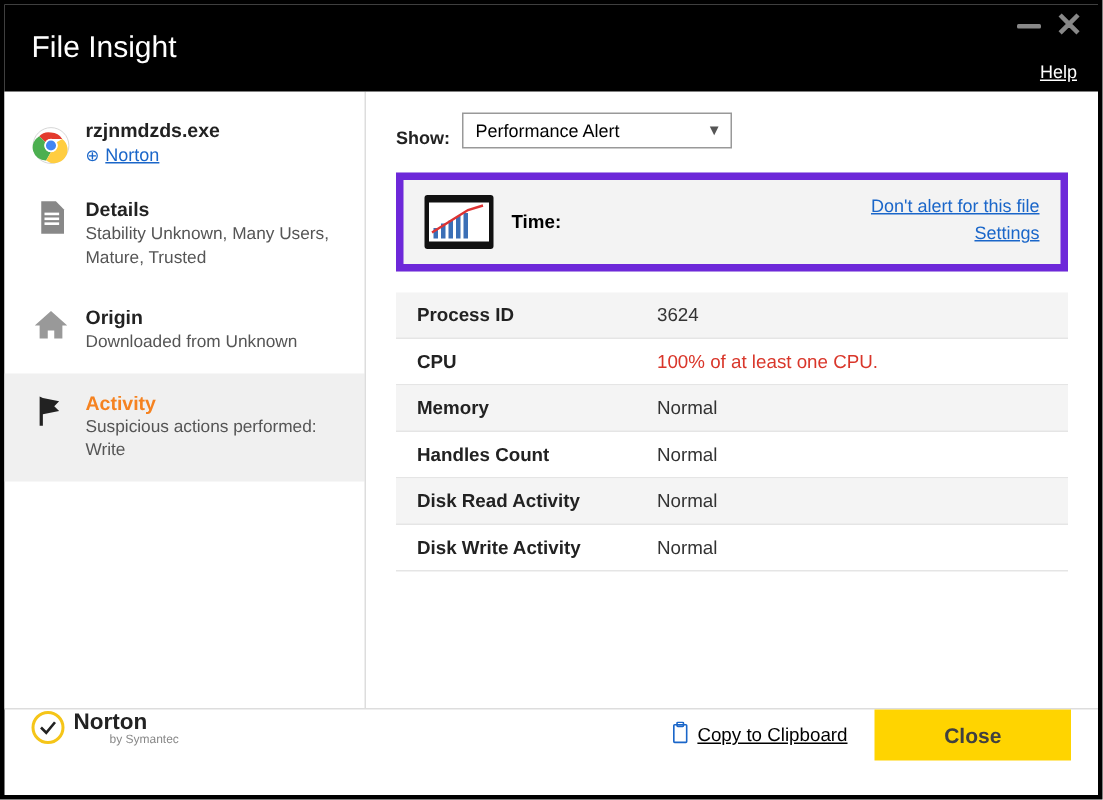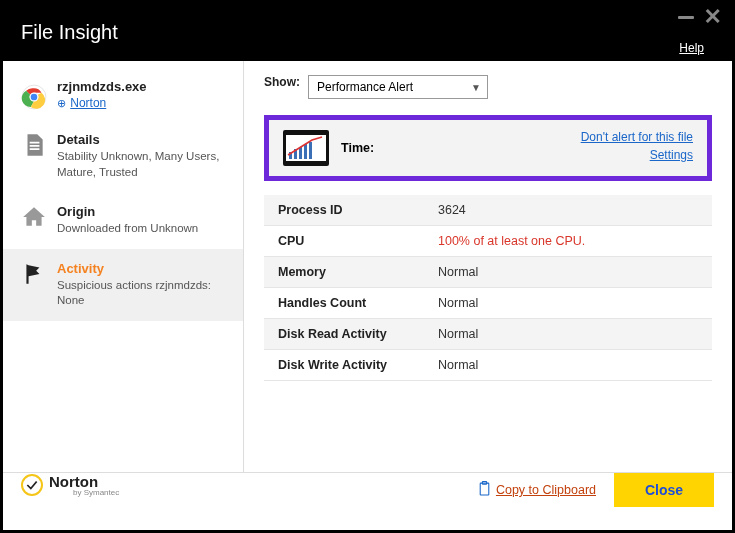--- a/index.html
+++ b/index.html
@@ -13,21 +13,21 @@
   .titlebar {
     background: #000; color: #fff;
     height: 58px; padding: 0 18px;
     display: flex; align-items: center; justify-content: space-between;
     position: relative;
   }
   .titlebar .title { font-size: 20px; font-weight: normal; }
   .titlebar .controls { position: absolute; top: 6px; right: 10px; display: flex; gap: 10px; align-items: center; }
   .titlebar .min { width: 16px; height: 3px; background: #888; border-radius: 1px; }
   .titlebar .close-x { color: #888; font-size: 22px; font-weight: bold; line-height: 16px; cursor: pointer; }
-  .titlebar .help { position: absolute; right: 28px; bottom: 6px; color: #fff; font-size: 12px; text-decoration: underline; cursor: pointer; margin-left: 20px; }
+  .titlebar .help { position: absolute; right: 14px; bottom: 6px; color: #fff; font-size: 12px; text-decoration: underline; cursor: pointer; margin-left: 20px; }
 
   .body { flex: 1; display: flex; background: #fff; overflow: hidden; }
 
   .sidebar { width: 240px; padding: 14px 0 0 0; }
   .file-row { display: flex; padding: 4px 14px 10px 18px; gap: 10px; align-items: flex-end; }
   .file-row .chrome-icon { width: 26px; height: 26px; flex: none; }
   .file-row .file-name { font-weight: bold; font-size: 13px; color: #222; }
   .file-row .locate { color: #1a66c9; font-size: 12px; text-decoration: underline; cursor: pointer; }
   .file-row .locate-wrap { display: flex; align-items: center; gap: 4px; margin-top: 2px; color: #1a66c9; }
   .file-row .target { font-size: 11px; }
@@ -35,21 +35,21 @@
   .nav-item { display: flex; gap: 10px; padding: 12px 14px 12px 18px; cursor: pointer; }
   .nav-item.active { background: #f0f0f0; }
   .nav-item .icon { width: 26px; height: 26px; flex: none; color: #777; }
   .nav-item .label { font-weight: bold; font-size: 13px; color: #222; }
   .nav-item.active .label { color: #f58220; }
   .nav-item .sub { font-size: 11.5px; color: #555; margin-top: 2px; line-height: 1.35; }
 
   .divider { width: 1px; background: #ddd; }
 
   .main { flex: 1; padding: 14px 20px 0 20px; display: flex; flex-direction: column; }
-  .show-row { display: flex; align-items: flex-start; gap: 8px; font-size: 12px; margin-bottom: 16px; }
+  .show-row { display: flex; align-items: flex-end; gap: 8px; font-size: 12px; margin-bottom: 16px; }
   .show-row .lbl { font-weight: bold; color: #222; }
   .show-row .dropdown {
     border: 1px solid #999; width: 180px; height: 24px;
     display: flex; align-items: center; justify-content: space-between;
     padding: 0 6px 0 8px; font-size: 12px; cursor: pointer; background: #fff;
   }
   .show-row .caret { font-size: 10px; color: #555; }
 
   .meta-box {
     border: 5px solid #6d28d9; background: #f3f3f3;
@@ -84,24 +84,24 @@
   .norton { display: flex; align-items: center; gap: 6px; }
   .norton .check {
     width: 22px; height: 22px; border: 2px solid #f5c518; border-radius: 50%;
     display: flex; align-items: center; justify-content: center;
   }
   .norton .check svg { width: 14px; height: 14px; }
   .norton .brand { font-weight: bold; font-size: 15px; color: #222; }
   .norton .by { font-size: 8px; color: #888; margin-top: -2px; padding-left: 24px; }
 
   .footer-right { display: flex; align-items: center; gap: 18px; }
-  .copy-link { color: #c2410c; font-size: 12.5px; text-decoration: underline; cursor: pointer; display: flex; align-items: center; gap: 5px; }
+  .copy-link { color: #000000; font-size: 12.5px; text-decoration: underline; cursor: pointer; display: flex; align-items: center; gap: 5px; }
   .close-btn {
-    background: #ffd400; border: none; width: 100px; height: 34px;
-    font-weight: bold; font-size: 14px; cursor: pointer; color: #1d4ed8;
+    background: #ffd400; border: none; width: 131px; height: 34px;
+    font-weight: bold; font-size: 14px; cursor: pointer; color: #404040;
   }
 </style>
 </head>
 <body>
 
 <div class="window">
 
   <div class="titlebar">
     <div class="title">File Insight</div>
     <div class="controls">
@@ -163,21 +163,21 @@
       </div>
 
       <div class="nav-item active">
         <div class="icon">
           <svg viewBox="0 0 24 24" fill="#222">
               <path d="M5 3v18h2v-7l10-2-3-3 3-3-10-2z"></path>
             </svg>
         </div>
         <div>
           <div class="label">Activity</div>
-          <div class="sub">Suspicious actions rzjnmdzds: None</div>
+          <div class="sub">Suspicious actions performed: Write</div>
         </div>
       </div>
 
     </div>
 
     <div class="divider"></div>
 
     <div class="main">
 
       <div class="show-row">

